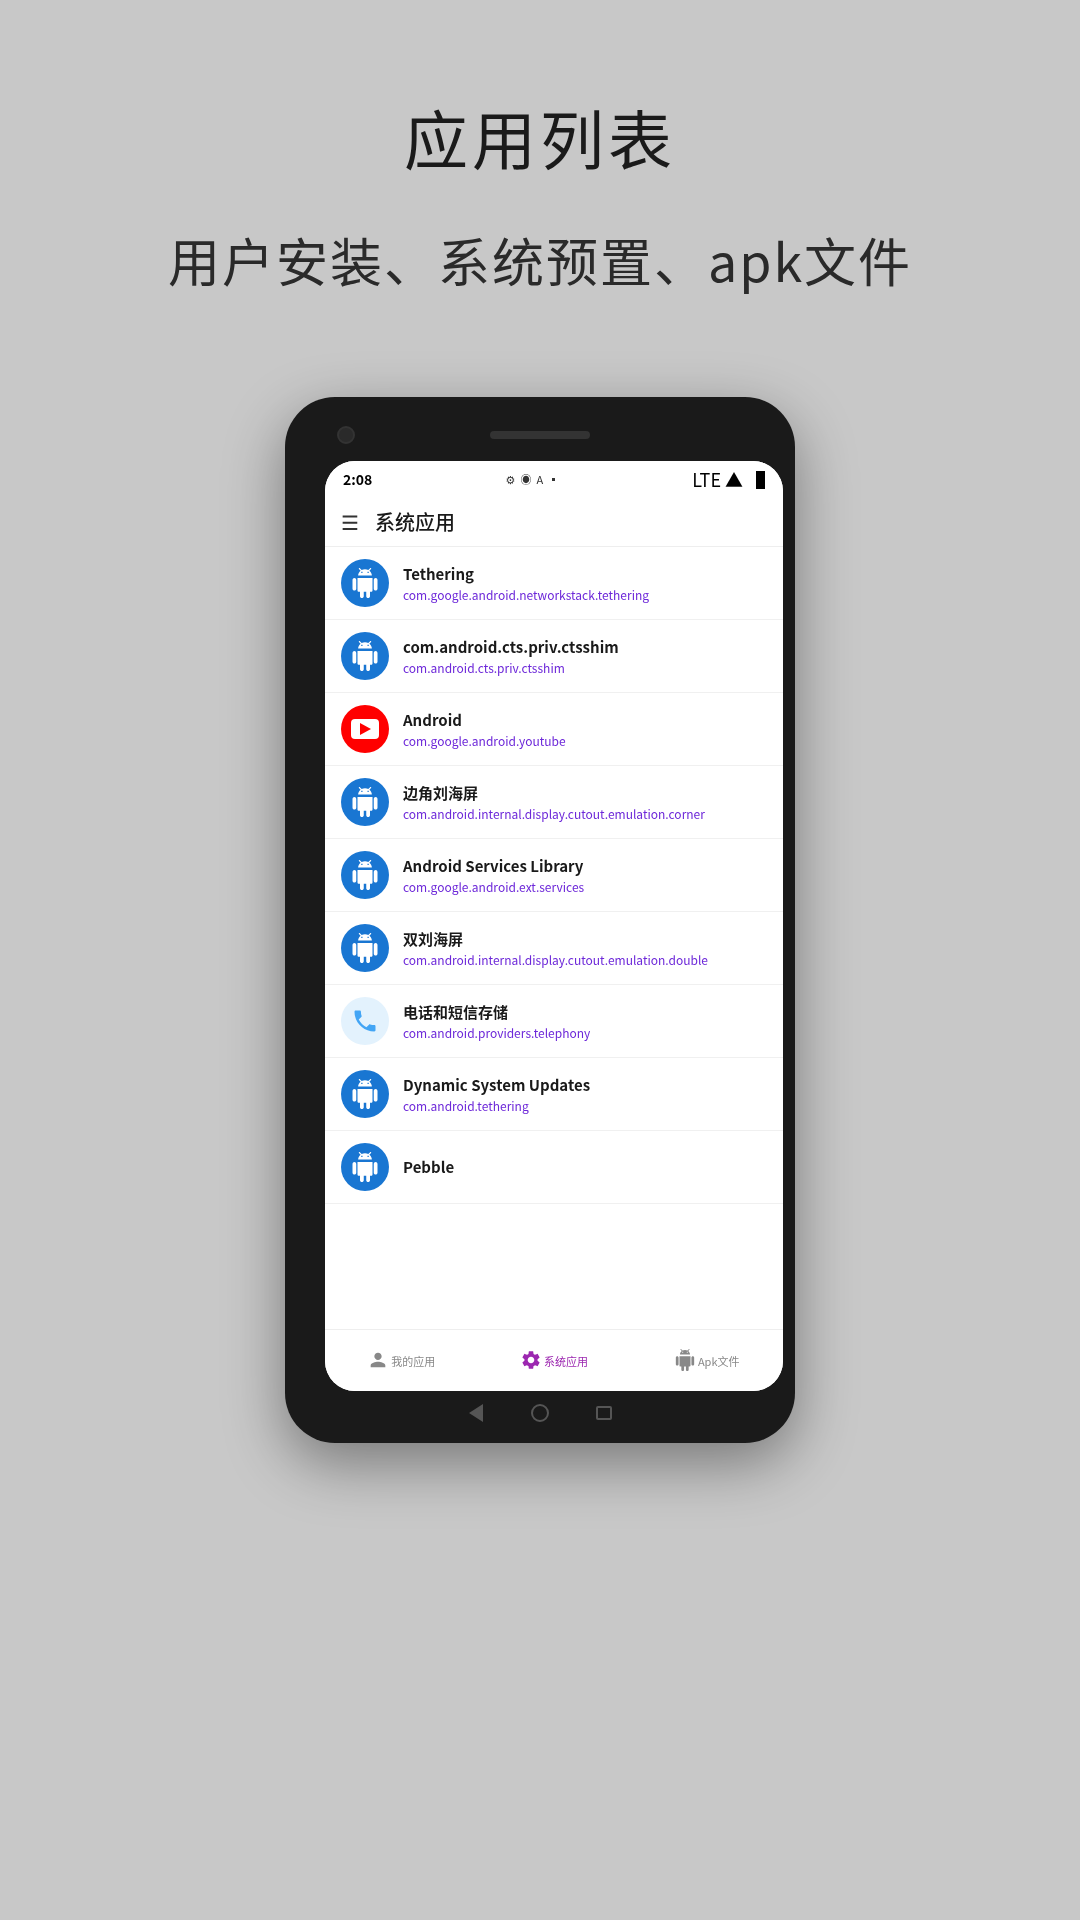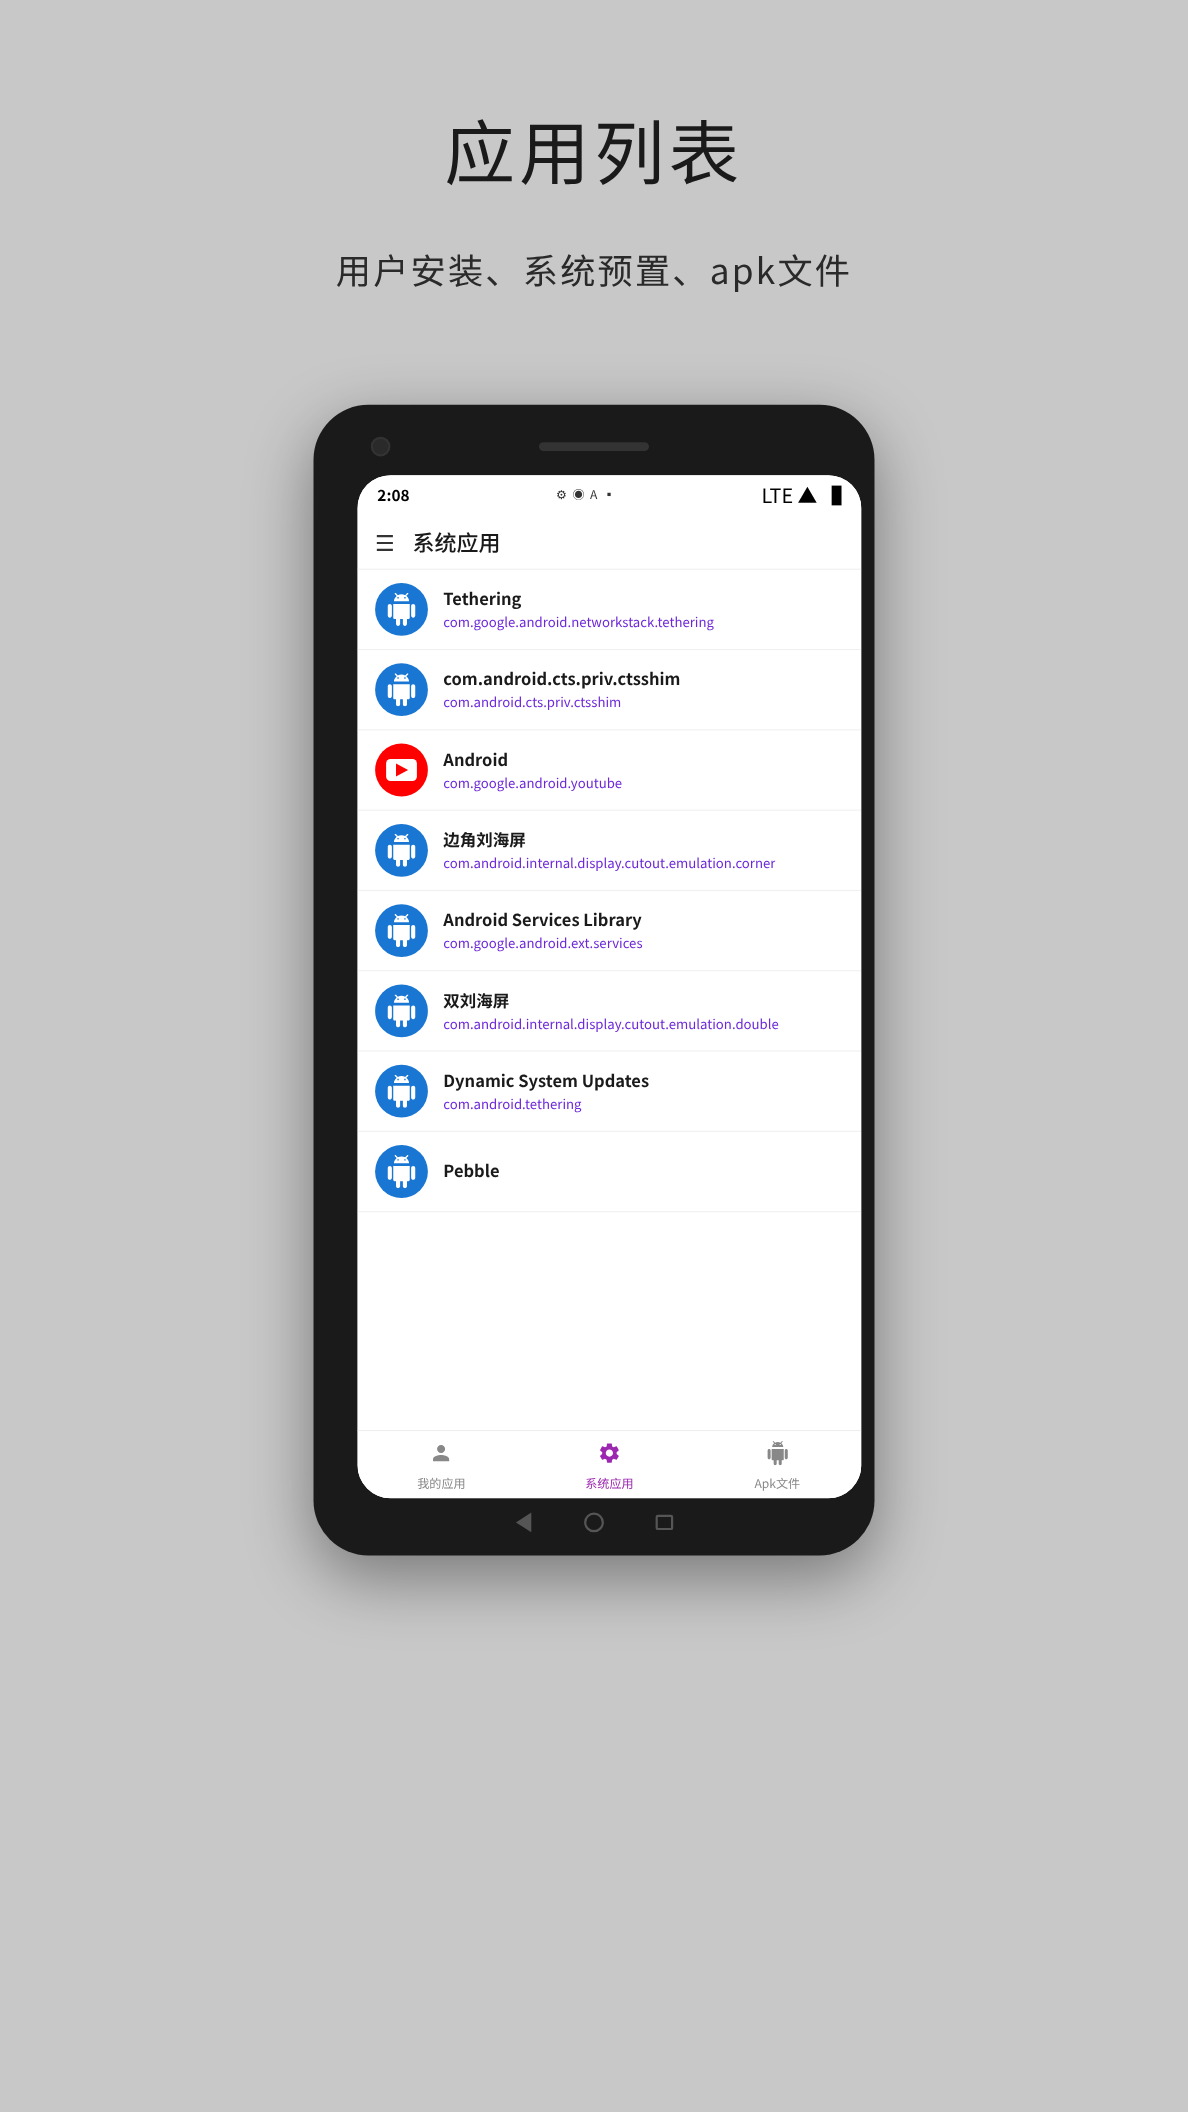--- a/index.html
+++ b/index.html
@@ -16,21 +16,21 @@
 
     .page-title {
       font-size: 64px;
       font-weight: 400;
       color: #1a1a1a;
       margin-top: 90px;
       letter-spacing: 4px;
     }
 
     .page-subtitle {
-      font-size: 32px;
+      font-size: 52px;
       color: #2a2a2a;
       margin-top: 40px;
       letter-spacing: 2px;
     }
 
     
     .phone-mockup {
       width: 510px;
       margin-top: 100px;
       background: #1a1a1a;
@@ -220,21 +220,20 @@
     .bottom-nav {
       display: flex;
       background: #fff;
       border-top: 1px solid #eee;
       height: 62px;
     }
 
     .nav-item {
       flex: 1;
       display: flex;
-      flex-direction: column;
       align-items: center;
       justify-content: center;
       gap: 2px;
       cursor: pointer;
     }
 
     .nav-item.active .nav-label {
       color: #9c27b0;
     }
 
@@ -393,20 +392,31 @@
           <svg class="android-robot" viewBox="0 0 24 24" fill="white">
             <path d="M6 18c0 .55.45 1 1 1h1v3.5c0 .83.67 1.5 1.5 1.5s1.5-.67 1.5-1.5V19h2v3.5c0 .83.67 1.5 1.5 1.5s1.5-.67 1.5-1.5V19h1c.55 0 1-.45 1-1V8H6v10zM3.5 8C2.67 8 2 8.67 2 9.5v7c0 .83.67 1.5 1.5 1.5S5 17.33 5 16.5v-7C5 8.67 4.33 8 3.5 8zm17 0c-.83 0-1.5.67-1.5 1.5v7c0 .83.67 1.5 1.5 1.5s1.5-.67 1.5-1.5v-7c0-.83-.67-1.5-1.5-1.5zm-4.97-5.84l1.3-1.3c.2-.2.2-.51 0-.71-.2-.2-.51-.2-.71 0l-1.48 1.48C13.85 1.23 12.95 1 12 1c-.96 0-1.86.23-2.65.63L7.88.15c-.2-.2-.51-.2-.71 0-.2.2-.2.51 0 .71l1.31 1.31C7.28 3.28 6.5 4.51 6.5 6h11c0-1.49-.79-2.72-1.97-3.84zM10 4H9V3h1v1zm5 0h-1V3h1v1z"></path>
           </svg>
         </div>
         <div class="app-info">
           <span class="app-name">双刘海屏</span>
           <span class="app-package">com.android.internal.display.cutout.emulation.double</span>
         </div>
       </div>
 
+      <div class="app-item">
+        <div class="app-icon" style="background:#e3f2fd;">
+          <svg width="28" height="28" viewBox="0 0 24 24" fill="#42a5f5">
+            <path d="M6.62 10.79c1.44 2.83 3.76 5.14 6.59 6.59l2.2-2.2c.27-.27.67-.36 1.02-.24 1.12.37 2.33.57 3.57.57.55 0 1 .45 1 1V20c0 .55-.45 1-1 1-9.39 0-17-7.61-17-17 0-.55.45-1 1-1h3.5c.55 0 1 .45 1 1 0 1.25.2 2.45.57 3.57.11.35.03.74-.25 1.02l-2.2 2.2z"></path>
+          </svg>
+        </div>
+        <div class="app-info">
+          <span class="app-name">电话和短信存储</span>
+          <span class="app-package">com.android.providers.telephony</span>
+        </div>
+      </div>
 
       <div class="app-item">
         <div class="app-icon app-icon-android">
           <svg class="android-robot" viewBox="0 0 24 24" fill="white">
             <path d="M6 18c0 .55.45 1 1 1h1v3.5c0 .83.67 1.5 1.5 1.5s1.5-.67 1.5-1.5V19h2v3.5c0 .83.67 1.5 1.5 1.5s1.5-.67 1.5-1.5V19h1c.55 0 1-.45 1-1V8H6v10zM3.5 8C2.67 8 2 8.67 2 9.5v7c0 .83.67 1.5 1.5 1.5S5 17.33 5 16.5v-7C5 8.67 4.33 8 3.5 8zm17 0c-.83 0-1.5.67-1.5 1.5v7c0 .83.67 1.5 1.5 1.5s1.5-.67 1.5-1.5v-7c0-.83-.67-1.5-1.5-1.5zm-4.97-5.84l1.3-1.3c.2-.2.2-.51 0-.71-.2-.2-.51-.2-.71 0l-1.48 1.48C13.85 1.23 12.95 1 12 1c-.96 0-1.86.23-2.65.63L7.88.15c-.2-.2-.51-.2-.71 0-.2.2-.2.51 0 .71l1.31 1.31C7.28 3.28 6.5 4.51 6.5 6h11c0-1.49-.79-2.72-1.97-3.84zM10 4H9V3h1v1zm5 0h-1V3h1v1z"></path>
           </svg>
         </div>
         <div class="app-info">
           <span class="app-name">Dynamic System Updates</span>
           <span class="app-package">com.android.tethering</span>

